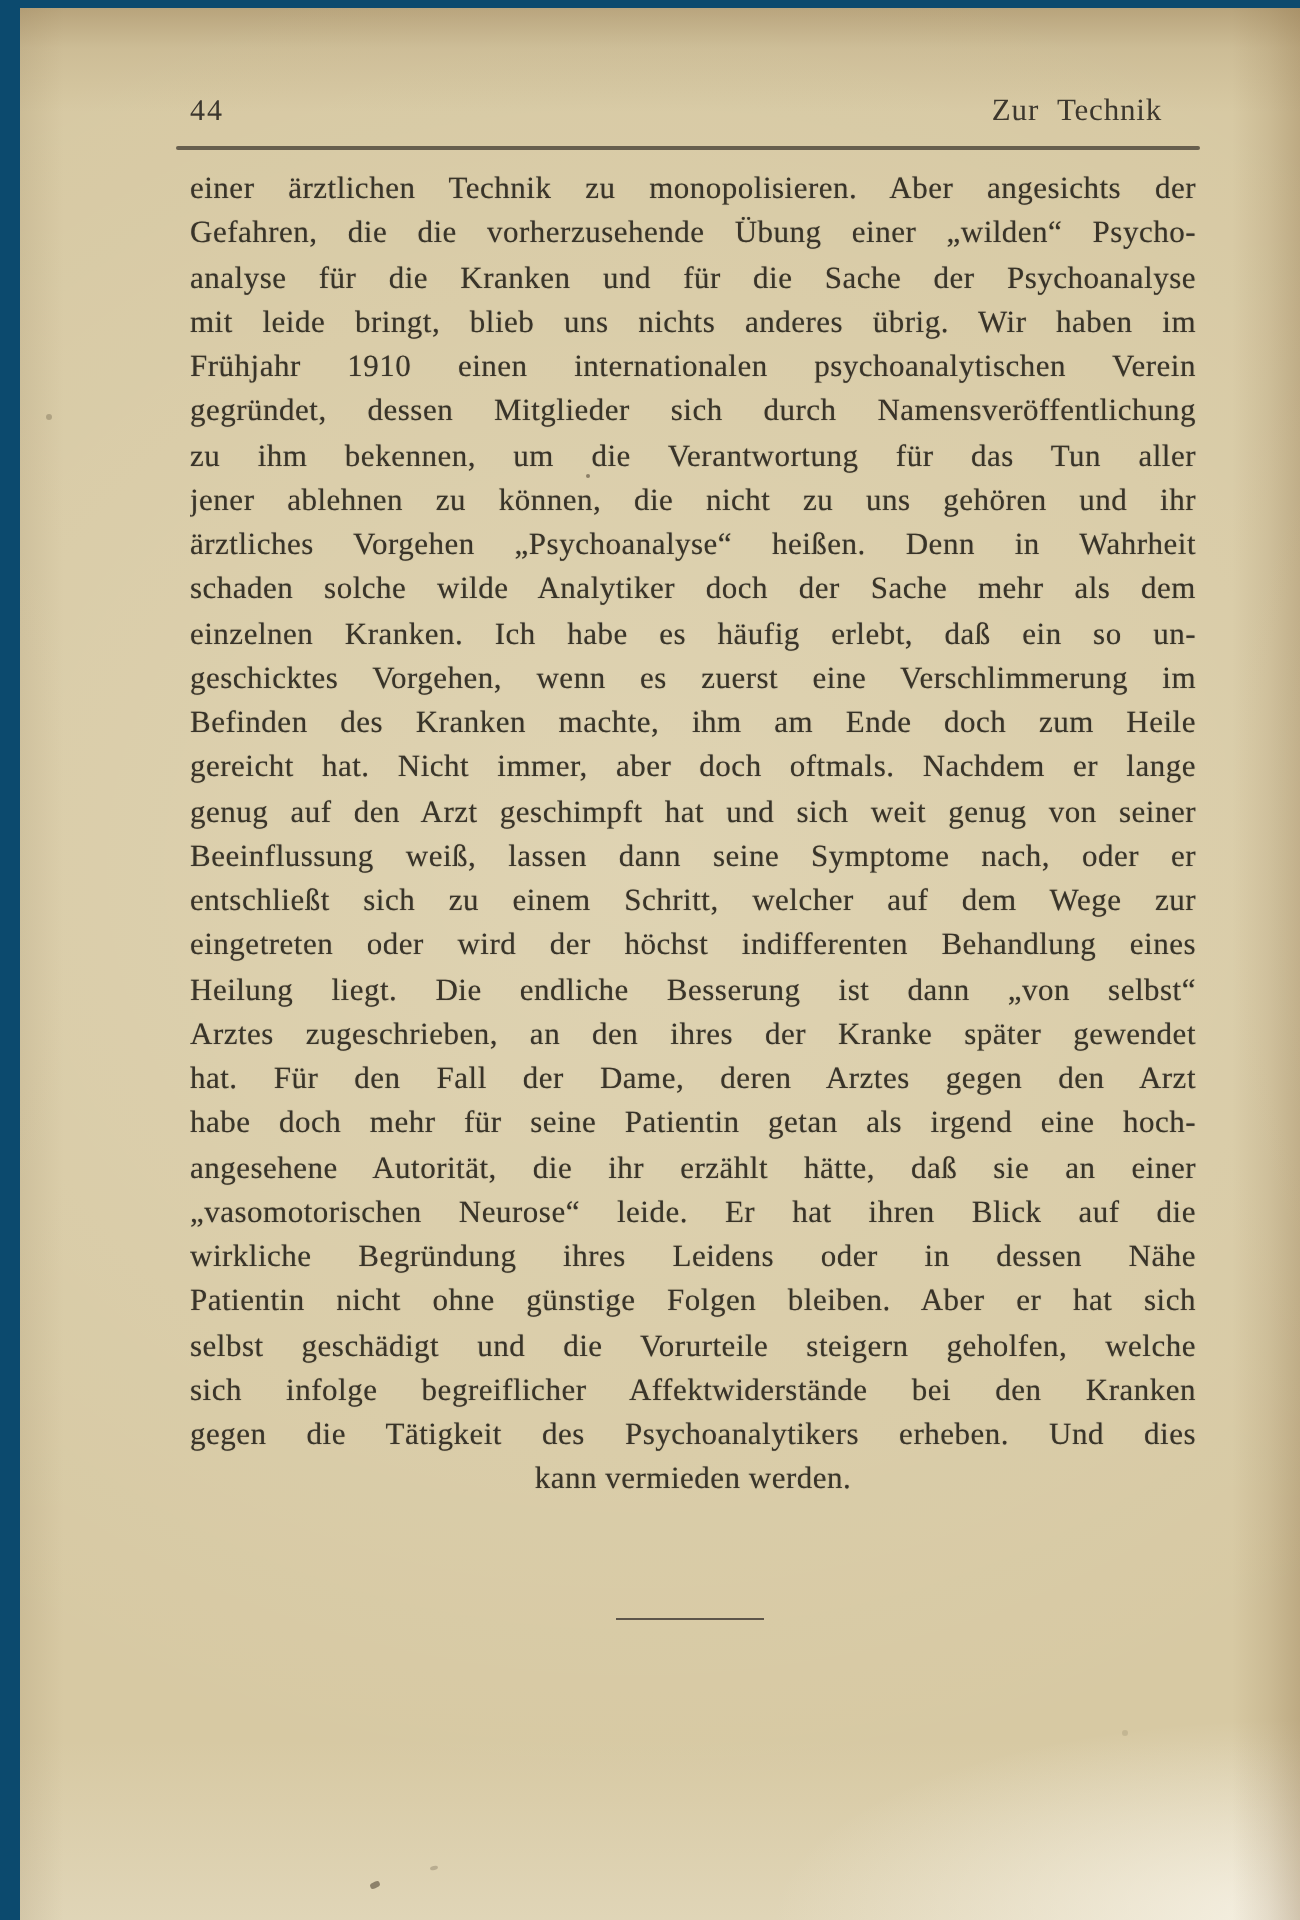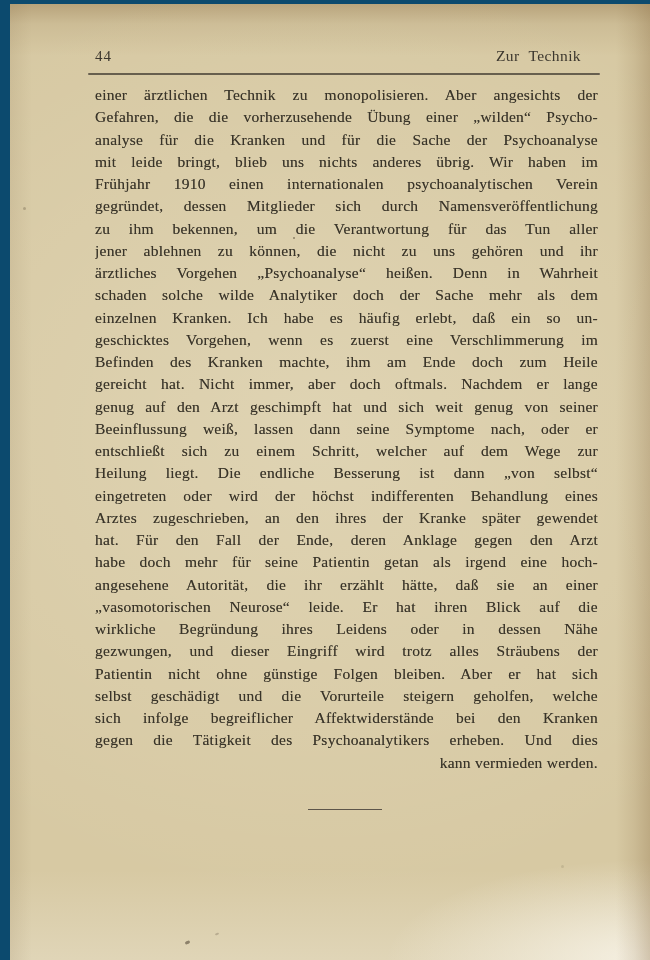--- a/index.html
+++ b/index.html
@@ -77,21 +77,21 @@
     overflow: hidden;
     text-align: justify;
   }
   
   .line::after {
     content: "";
     display: inline-block;
     width: 100%;
     height: 0;
   }
-  .line.last { text-align: right; }
+  .line.last { text-align: center; }
   .line.last::after { content: none; }
 
   .divider-rule {
     position: absolute;
     left: 298px; top: 805px;
     width: 74px; height: 1.4px;
     background: #46413a;
     opacity: 0.85;
   }
 
@@ -127,29 +127,28 @@
       <div class="line">jener ablehnen zu können, die nicht zu uns gehören und ihr</div>
       <div class="line">ärztliches Vorgehen „Psychoanalyse“ heißen. Denn in Wahrheit</div>
       <div class="line">schaden solche wilde Analytiker doch der Sache mehr als dem</div>
       <div class="line">einzelnen Kranken. Ich habe es häufig erlebt, daß ein so un-</div>
       <div class="line">geschicktes Vorgehen, wenn es zuerst eine Verschlimmerung im</div>
       <div class="line">Befinden des Kranken machte, ihm am Ende doch zum Heile</div>
       <div class="line">gereicht hat. Nicht immer, aber doch oftmals. Nachdem er lange</div>
       <div class="line">genug auf den Arzt geschimpft hat und sich weit genug von seiner</div>
       <div class="line">Beeinflussung weiß, lassen dann seine Symptome nach, oder er</div>
       <div class="line">entschließt sich zu einem Schritt, welcher auf dem Wege zur</div>
+      <div class="line">eingetreten oder wird der höchst indifferenten Behandlung eines</div>
       <div class="line">Heilung liegt. Die endliche Besserung ist dann „von selbst“</div>
-      <div class="line">eingetreten oder wird der höchst indifferenten Behandlung eines</div>
       <div class="line">Arztes zugeschrieben, an den ihres der Kranke später gewendet</div>
-      <div class="line">hat. Für den Fall der Ende, deren Anklage gegen den Arzt</div>
+      <div class="line">hat. Für den Fall der Dame, deren Arztes gegen den Arzt</div>
       <div class="line">habe doch mehr für seine Patientin getan als irgend eine hoch-</div>
       <div class="line">angesehene Autorität, die ihr erzählt hätte, daß sie an einer</div>
       <div class="line">„vasomotorischen Neurose“ leide. Er hat ihren Blick auf die</div>
       <div class="line">wirkliche Begründung ihres Leidens oder in dessen Nähe</div>
-      <div class="line">gezwungen, und dieser Eingriff wird trotz alles Sträubens der</div>
       <div class="line">Patientin nicht ohne günstige Folgen bleiben. Aber er hat sich</div>
       <div class="line">selbst geschädigt und die Vorurteile steigern geholfen, welche</div>
       <div class="line">sich infolge begreiflicher Affektwiderstände bei den Kranken</div>
       <div class="line">gegen die Tätigkeit des Psychoanalytikers erheben. Und dies</div>
       <div class="line last">kann vermieden werden.</div>
     </div>
 
     <div class="divider-rule"></div>
 
     <div class="speck s1"></div>

